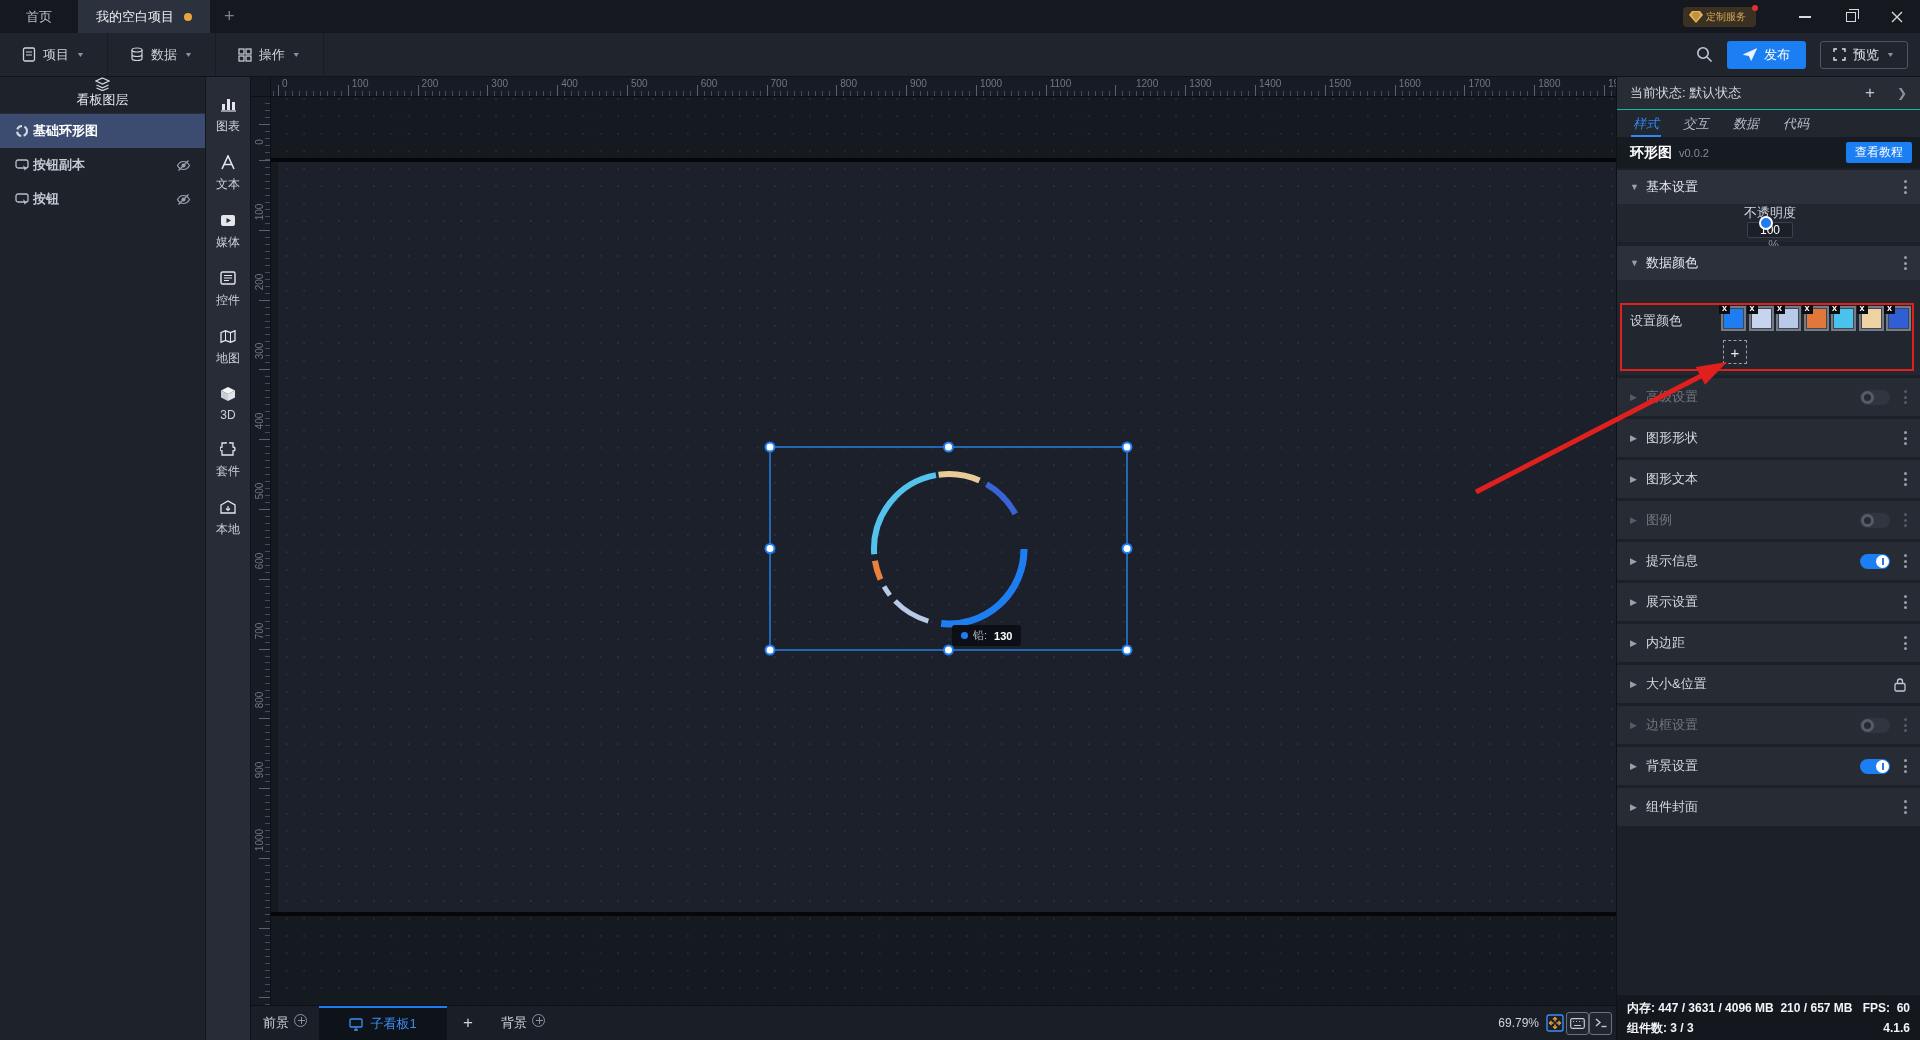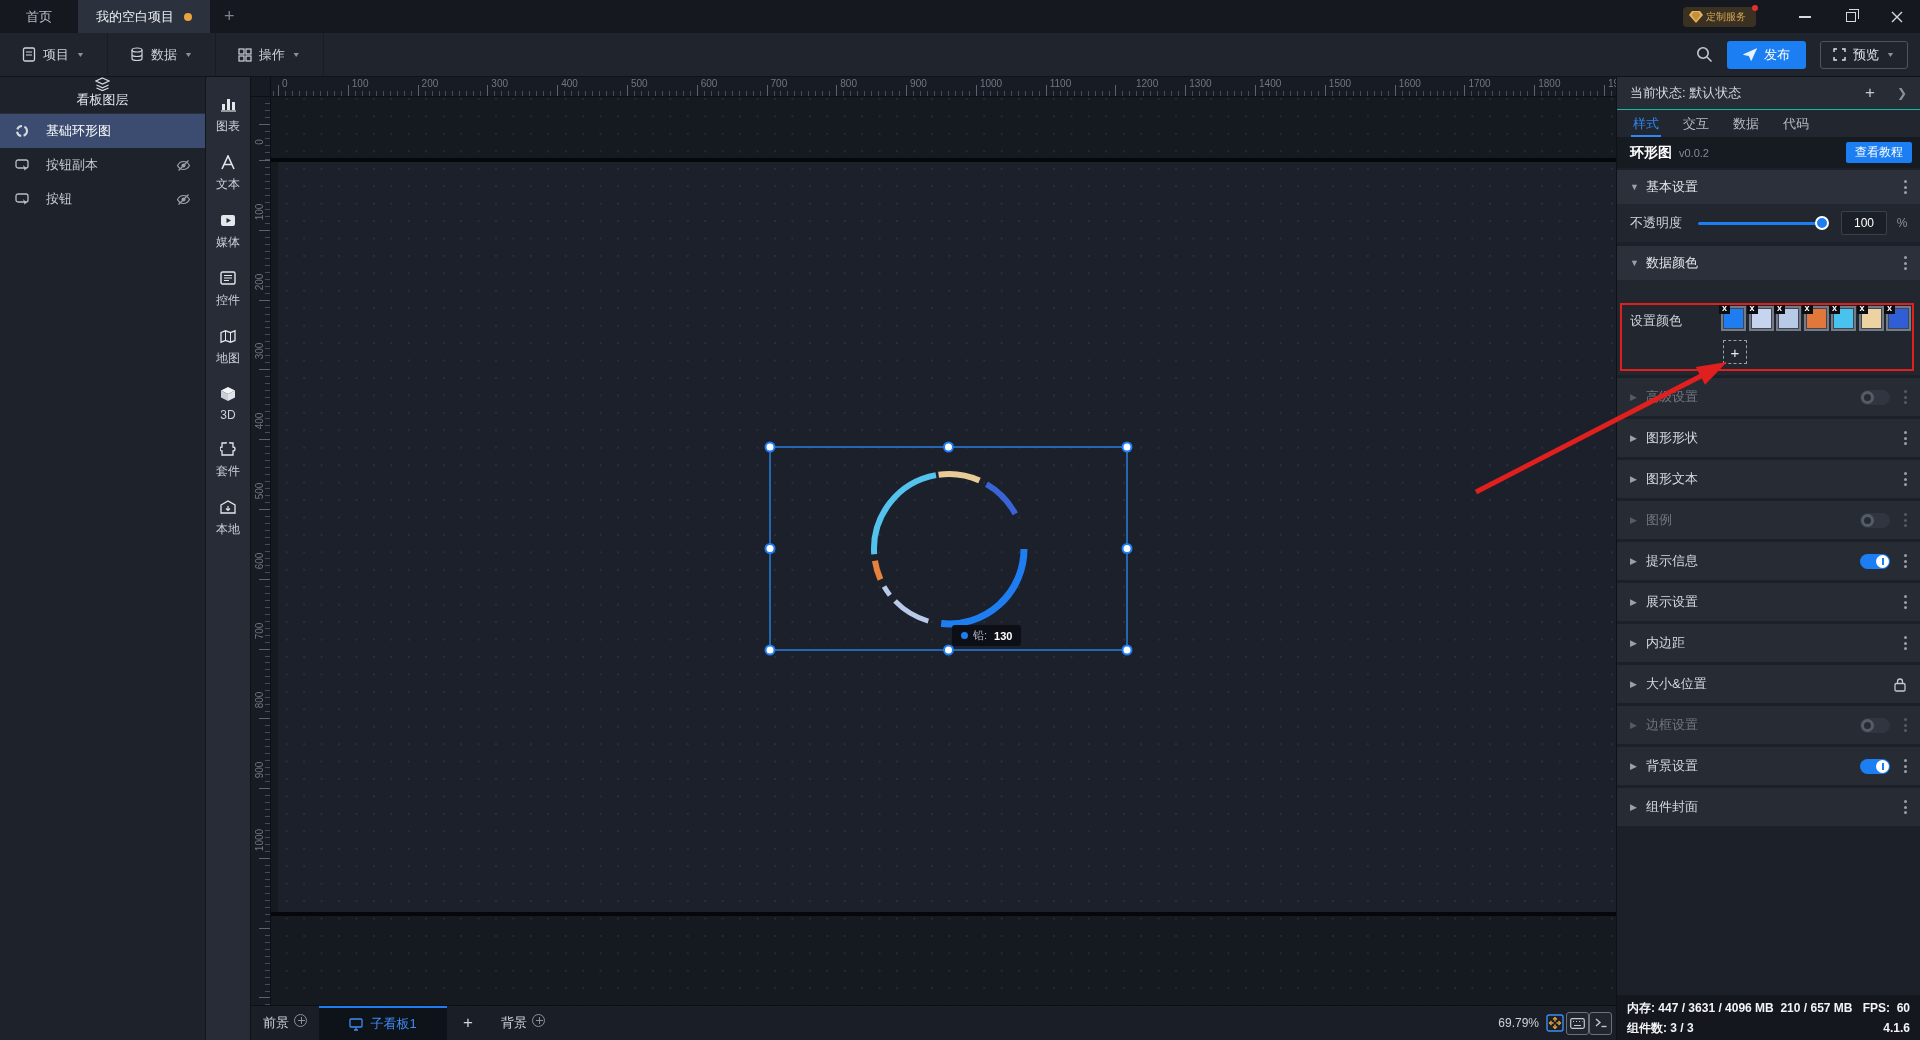--- a/index.html
+++ b/index.html
@@ -32,21 +32,21 @@
   .mb-right { margin-left:auto; display:flex; align-items:center; gap:14px; padding-right:12px; }
   .btn-publish { display:flex; align-items:center; gap:7px; background:#1b7ef2; color:#fff;
     border-radius:3px; height:28px; padding:0 16px; font-size:13px; }
   .btn-preview { display:flex; align-items:center; gap:7px; border:1px solid #4d5463; color:#dfe3e9;
     border-radius:3px; height:28px; padding:0 12px; font-size:13px; }
 
   
   .layers { position:absolute; left:0; top:77px; width:206px; height:963px; background:#1e222b; border-right:1px solid #12151b; }
   .layers-head { height:37px; display:flex; align-items:center; padding:0 14px; color:#e6e9ee;
     font-size:13px; border-bottom:1px solid #2a2f3a;flex-direction:column; }
-  .layer-item { height:34px; display:flex; align-items:center; gap:16px; padding:0 14px; color:#c6ccd5; font-size:13px; }
+  .layer-item { height:34px; display:flex; align-items:center; gap:3px; padding:0 14px; color:#c6ccd5; font-size:13px;font-weight:bold; }
   .layer-item.selected { background:#3b4c70; color:#fff; }
   .licon { display:flex; width:16px; justify-content:center; }
   .llabel { flex:1; white-space:nowrap; }
   .leye { display:flex; }
 
   
   .comptools { position:absolute; left:206px; top:77px; width:45px; height:963px; background:#272c36; border-right:1px solid #0e1116; }
   .ct-item { display:flex; flex-direction:column; align-items:center; gap:4px; margin-top:17px; color:#ccd1d9; font-size:12px; }
   .ct-icon { height:20px; display:flex; align-items:center; justify-content:center; }
 
@@ -97,36 +97,36 @@
   .bb-ibtn.noborder { border-color:transparent; background:transparent; }
 
   
   .inspector { position:absolute; left:1616px; top:77px; width:304px; height:963px; background:#1c2029; border-left:1px solid #0e1116; }
   .insp-status { position:absolute; left:0; top:0; width:100%; height:33px; background:#272c35;
     display:flex; align-items:center; padding:0 13px; color:#d3d8df; font-size:13px; border-bottom:1px solid #14b8a6; }
   .insp-status .plus { margin-left:auto; font-size:17px; color:#c3c9d2; margin-right:22px; }
   .insp-status .arrow { font-size:12px; color:#8a919e; }
   .insp-tabs { position:absolute; left:0; top:33px; width:100%; height:27px; background:#22262f;
     display:flex; align-items:center; gap:24px; padding:0 16px; color:#b7bdc7; font-size:13px; }
-  .insp-tab { position:relative; height:100%; display:flex; align-items:center; }
+  .insp-tab { position:relative; height:100%; display:flex; align-items:center;font-style:italic; }
   .insp-tab.active { color:#2f87f5; }
   .insp-tab.active::after { content:''; position:absolute; left:-2px; right:-2px; bottom:0; height:2px; background:#2f87f5; }
   .insp-comp { position:absolute; left:0; top:60px; width:100%; height:31px; background:#161a21;
     display:flex; align-items:center; padding:0 8px 0 13px; }
   .comp-name { color:#fff; font-size:14px; font-weight:bold; }
   .comp-ver { color:#858c98; font-size:11px; margin-left:7px; }
   .btn-tutorial { margin-left:auto; background:#1b7ef2; color:#fff; font-size:12px; border-radius:2px;
     height:21px; display:flex; align-items:center; padding:0 9px; }
   .sec-head { position:absolute; left:0; width:100%; height:34px; background:#2b303a;
     display:flex; align-items:center; padding:0 13px; color:#e3e6eb; font-size:13px; }
   .sec-head .caret, .sec-row .caret { font-size:9px; color:#9aa1ad; width:16px; }
   .kebab { display:inline-flex; flex-direction:column; gap:2.5px; margin-left:14px; }
   .kebab i { width:3px; height:3px; border-radius:50%; background:#98a0ac; }
   .opacity-row { position:absolute; left:0; top:127px; width:100%; height:38px; background:#22262f;
-    display:flex; align-items:center; padding:0 10px 0 13px; color:#cfd4dc; font-size:13px; }
+    display:flex; align-items:center; padding:0 10px 0 13px; color:#cfd4dc; font-size:13px;flex-direction:column; }
   .slider { position:relative; flex:1; height:3px; background:#1b7ef2; border-radius:2px; margin:0 14px 0 16px; }
   .slider .knob { position:absolute; right:-2px; top:-6px; width:14px; height:14px; border-radius:50%;
     background:#1f7df2; border:2.5px solid #fff; }
   .num-input { width:46px; height:24px; background:#1b1f27; border:1px solid #3a414e; border-radius:2px;
     color:#fff; font-size:12px; display:flex; align-items:center; justify-content:center; }
   .unit { color:#8a919e; font-size:12px; margin-left:7px; width:16px; text-align:center; }
   .colors-block { position:absolute; left:0; top:203px; width:100%; height:95px; background:#22262f; }
   .setcolor-label { position:absolute; left:13px; top:32px; color:#cfd4dc; font-size:13px; }
   .chips { position:absolute; left:104px; top:26px; display:flex; gap:2.5px; }
   .chip { position:relative; width:25px; height:25px; border:2.5px solid #737b88; background:#40454f; }

